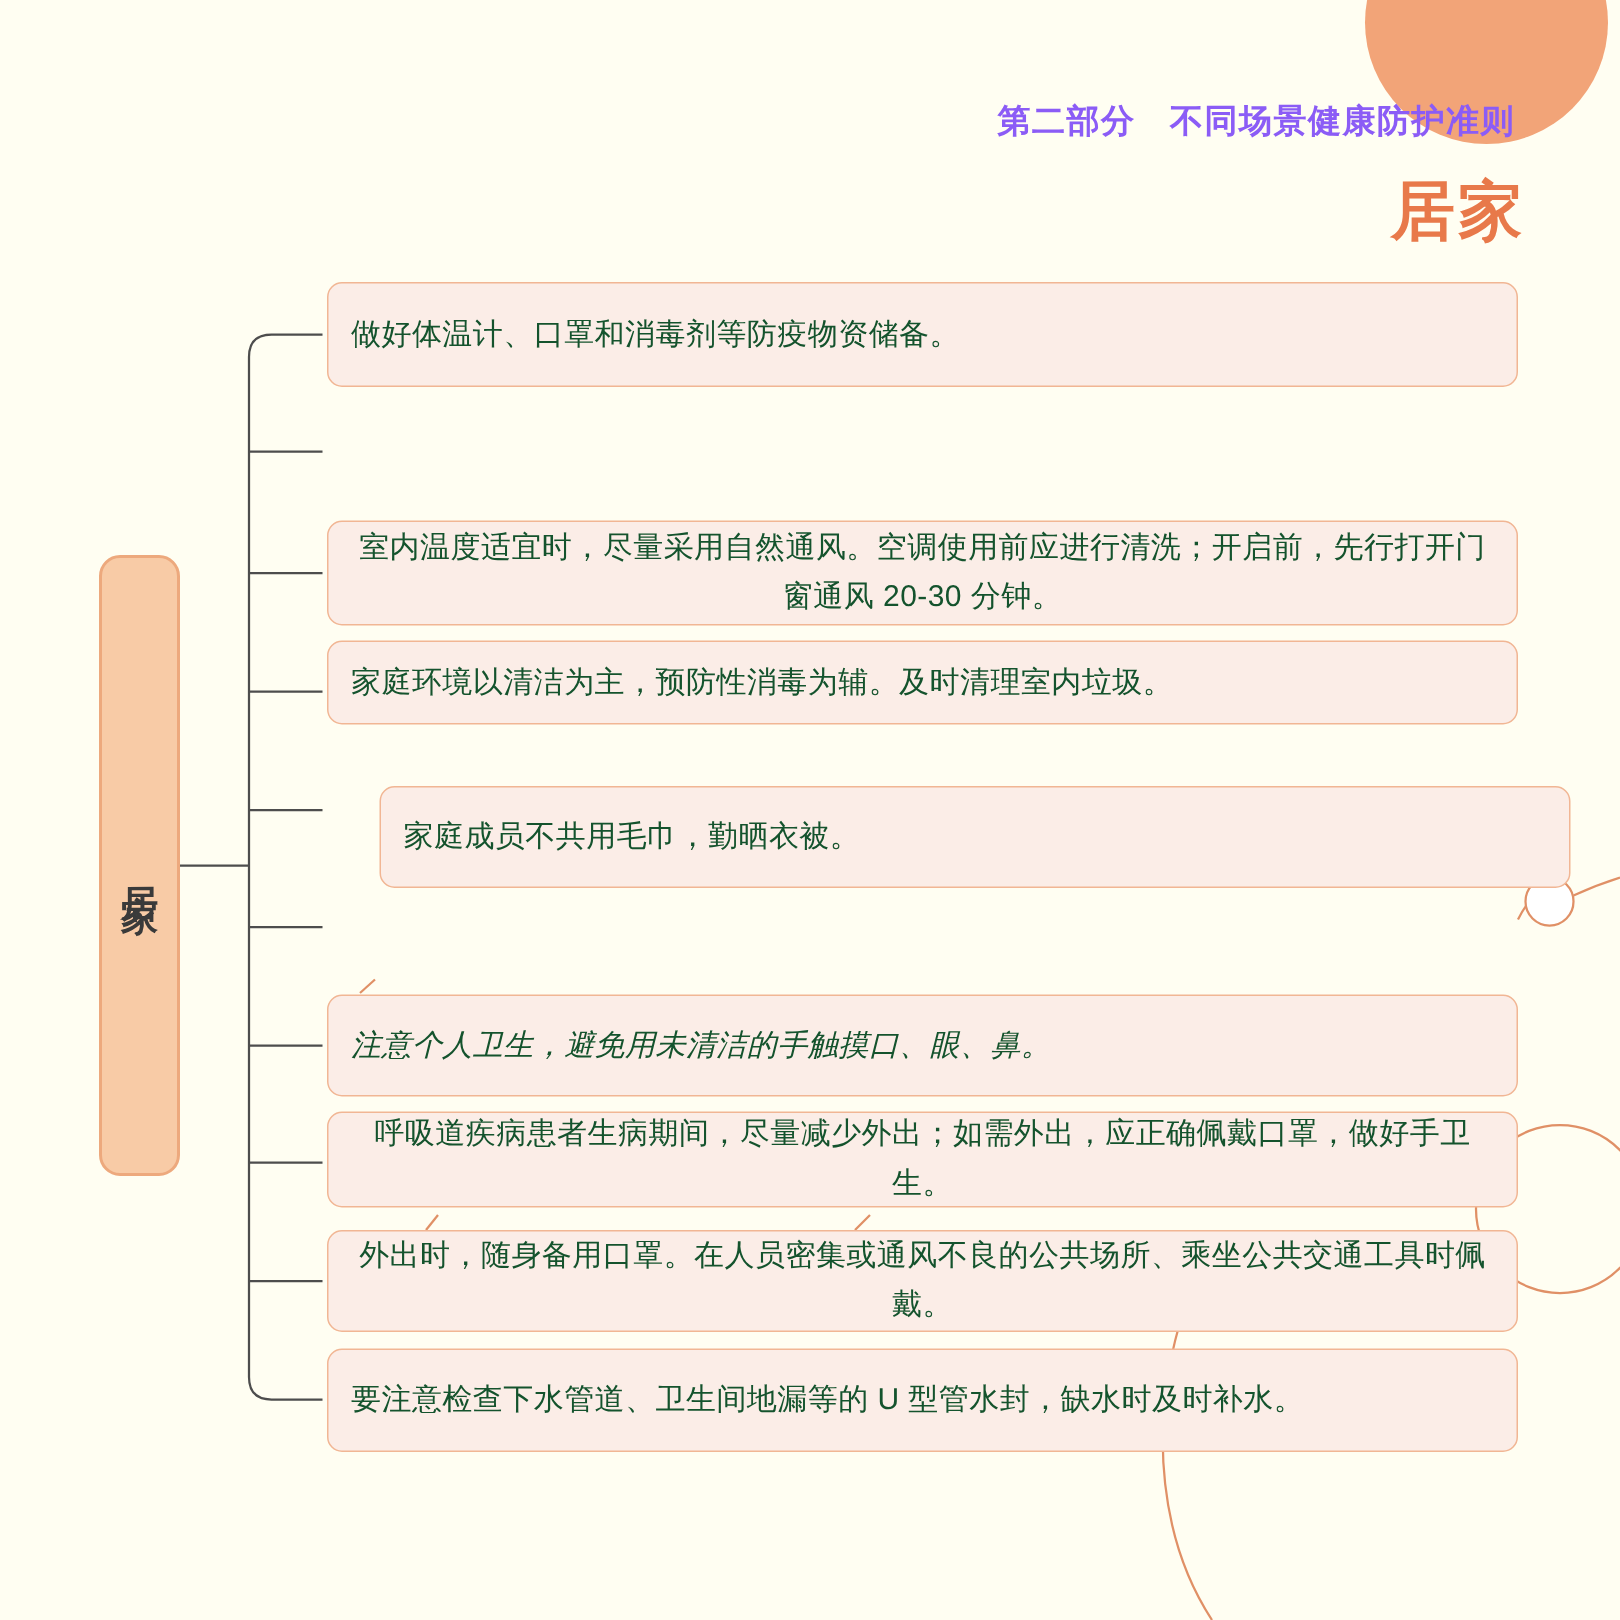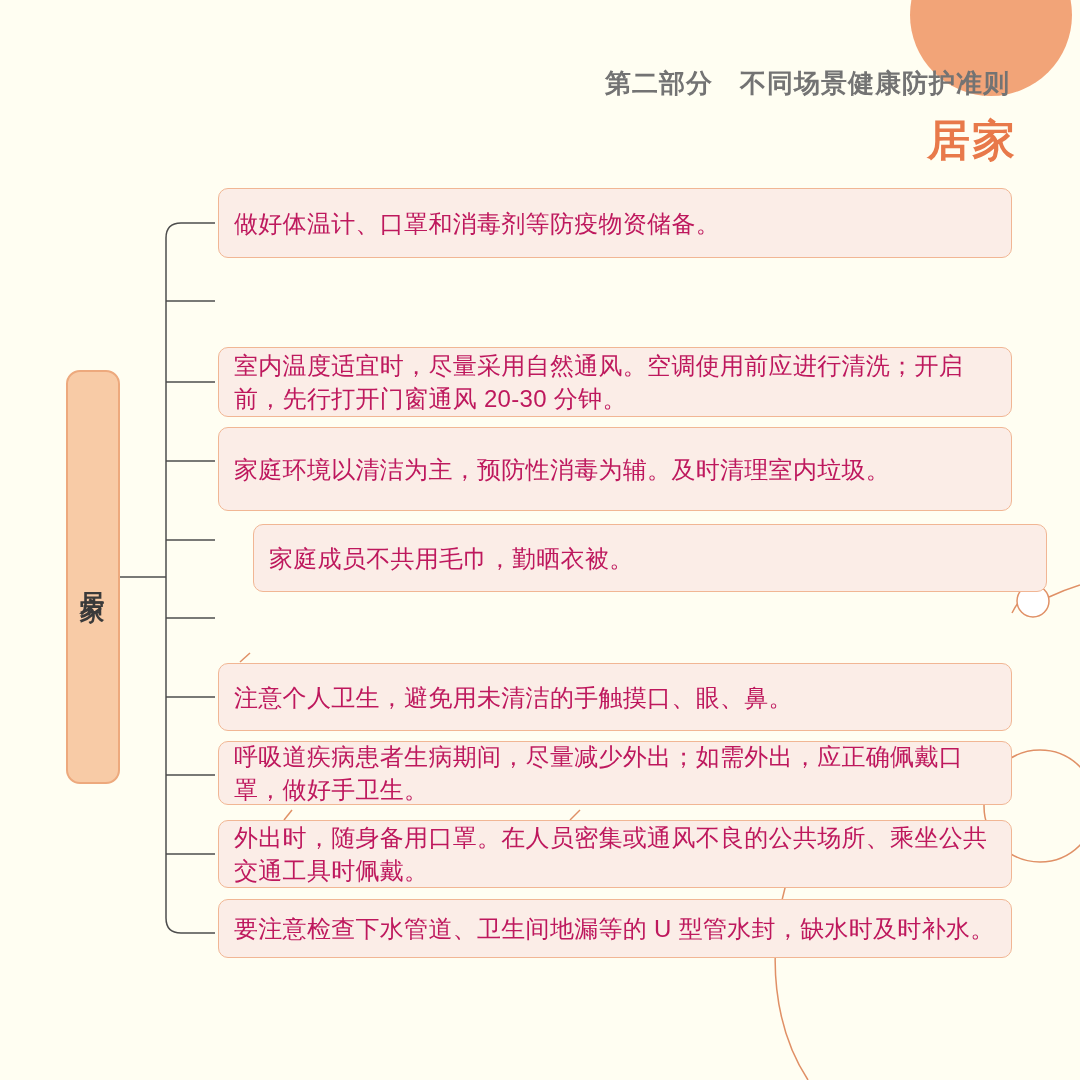--- a/index.html
+++ b/index.html
@@ -13,21 +13,21 @@
 
   
   .corner-circle{
     position:absolute;left:910px;top:-66px;
     width:162px;height:162px;border-radius:50%;
     background:#F2A478;
   }
 
   .section-header{
     position:absolute;top:66px;right:70px;
-    font-size:26px;font-weight:700;color:#737373;
+    font-size:22px;font-weight:700;color:#8b5cf6;
     letter-spacing:1px;white-space:nowrap;
   }
   .page-title{
     position:absolute;top:112px;right:63px;
     font-size:43px;font-weight:700;color:#E8794A;
     letter-spacing:2px;white-space:nowrap;
   }
 
   
   .root-node{
@@ -42,32 +42,32 @@
   }
 
   svg.lines{position:absolute;left:0;top:0;z-index:1;}
 
   
   .gbox{
     position:absolute;left:218px;width:794px;box-sizing:border-box;
     background:#FBEDE7;border:1.5px solid #F1B694;border-radius:10px;
     display:flex;align-items:center;
     padding:0 15px;z-index:2;
-    font-size:24px;line-height:33px;color:#be185d;letter-spacing:0.3px;
+    font-size:20px;line-height:33px;color:#14532d;letter-spacing:0.3px;text-align:center;
   }
   .b1{top:188px;height:70px;}
   .b2{top:267px;height:68px;}
   .b3{top:347px;height:70px;line-height:33px;}
-  .b4{top:427px;height:84px;}
+  .b4{top:427px;height:56px;}
   .b5{top:524px;height:68px;margin-left:35px;}
   .b6{top:584px;height:68px;}
-  .b7{top:663px;height:68px;}
+  .b7{top:663px;height:68px;font-style:italic;}
   .b8{top:741px;height:64px;}
   .b9{top:820px;height:68px;}
-  .b10{top:899px;height:59px;}
+  .b10{top:899px;height:69px;}
 </style>
 </head>
 <body>
 
 <div class="page">
 
   <div class="corner-circle"></div>
 
   <div class="section-header">第二部分　不同场景健康防护准则</div>
   <div class="page-title">居家</div>

